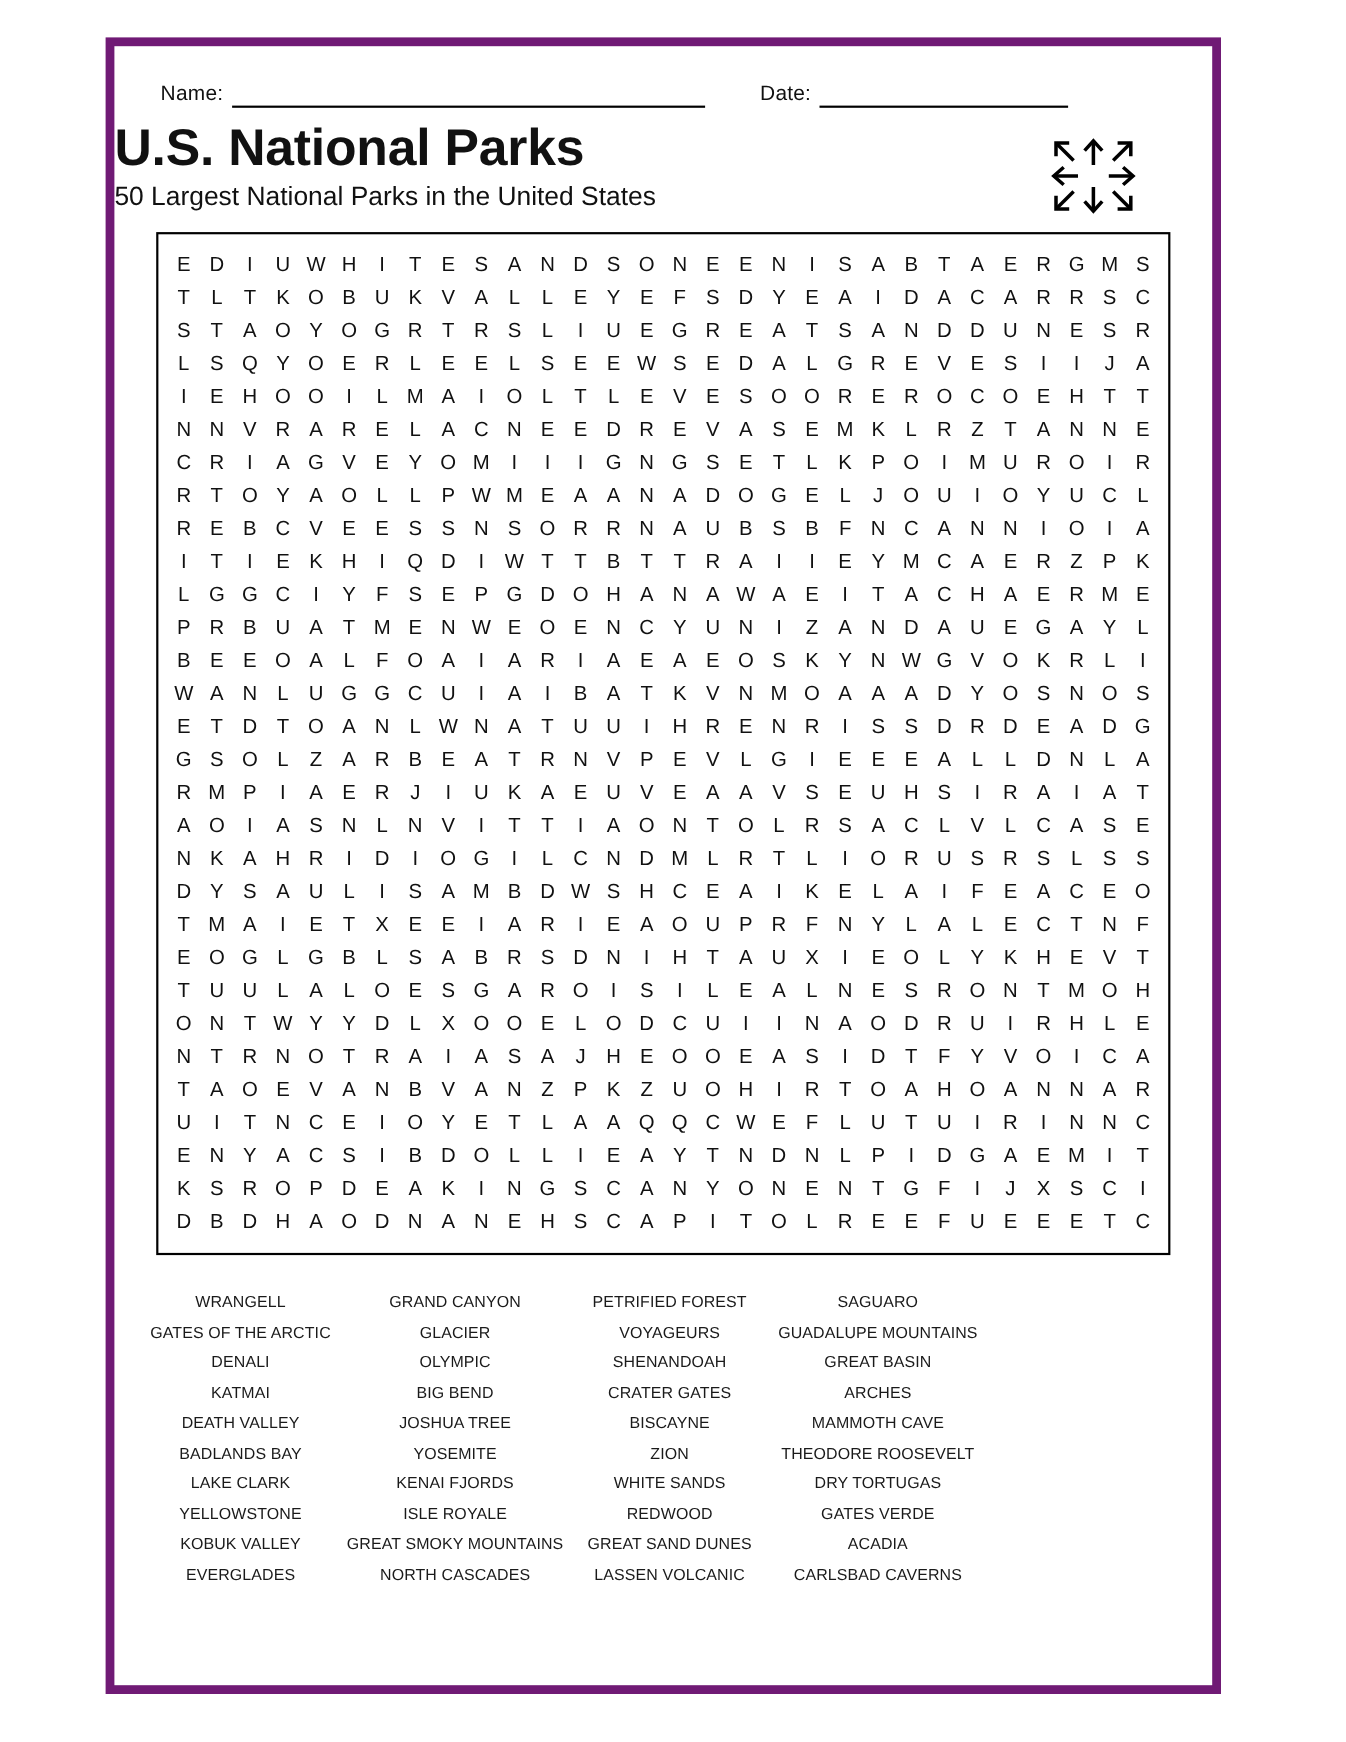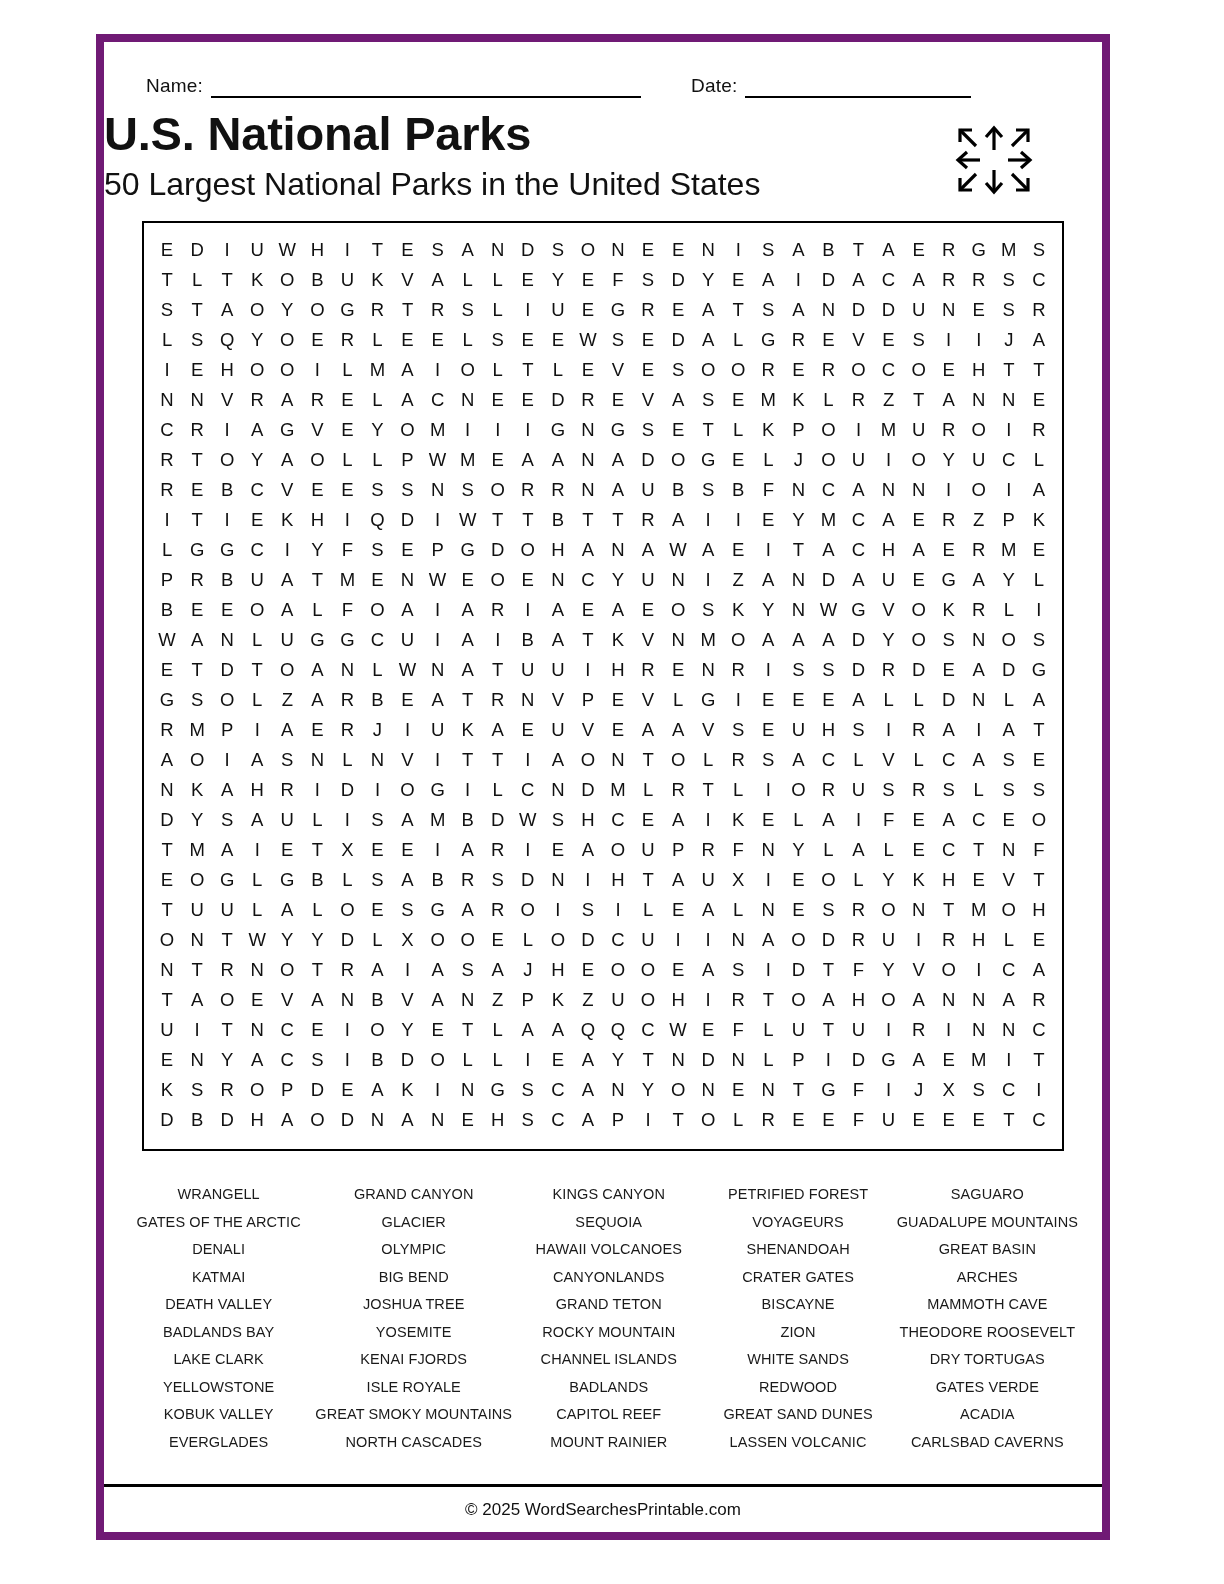--- a/index.html
+++ b/index.html
@@ -61,21 +61,21 @@
     text-align: left;
   }
   .title {
     font-size: 47px;
     font-weight: bold;
     letter-spacing: -0.2px;
     line-height: 1.12;
     margin: 0;
   }
   .subtitle {
-    font-size: 32px;
+    font-size: 24px;
     font-weight: normal;
     line-height: 1.2;
     margin: 4px 0 0 0;
   }
   .arrows-icon {
     position: absolute;
     right: 62px;
     top: 22px;
     width: 92px;
     height: 80px;
@@ -1181,32 +1181,20 @@
         <div class="wl-word">OLYMPIC</div>
         <div class="wl-word">BIG BEND</div>
         <div class="wl-word">JOSHUA TREE</div>
         <div class="wl-word">YOSEMITE</div>
         <div class="wl-word">KENAI FJORDS</div>
         <div class="wl-word">ISLE ROYALE</div>
         <div class="wl-word">GREAT SMOKY MOUNTAINS</div>
         <div class="wl-word">NORTH CASCADES</div>
       </div>
       <div class="wl-col">
-        <div class="wl-word">KINGS CANYON</div>
-        <div class="wl-word">SEQUOIA</div>
-        <div class="wl-word">HAWAII VOLCANOES</div>
-        <div class="wl-word">CANYONLANDS</div>
-        <div class="wl-word">GRAND TETON</div>
-        <div class="wl-word">ROCKY MOUNTAIN</div>
-        <div class="wl-word">CHANNEL ISLANDS</div>
-        <div class="wl-word">BADLANDS</div>
-        <div class="wl-word">CAPITOL REEF</div>
-        <div class="wl-word">MOUNT RAINIER</div>
-      </div>
-      <div class="wl-col">
         <div class="wl-word">PETRIFIED FOREST</div>
         <div class="wl-word">VOYAGEURS</div>
         <div class="wl-word">SHENANDOAH</div>
         <div class="wl-word">CRATER GATES</div>
         <div class="wl-word">BISCAYNE</div>
         <div class="wl-word">ZION</div>
         <div class="wl-word">WHITE SANDS</div>
         <div class="wl-word">REDWOOD</div>
         <div class="wl-word">GREAT SAND DUNES</div>
         <div class="wl-word">LASSEN VOLCANIC</div>
@@ -1218,17 +1206,14 @@
         <div class="wl-word">ARCHES</div>
         <div class="wl-word">MAMMOTH CAVE</div>
         <div class="wl-word">THEODORE ROOSEVELT</div>
         <div class="wl-word">DRY TORTUGAS</div>
         <div class="wl-word">GATES VERDE</div>
         <div class="wl-word">ACADIA</div>
         <div class="wl-word">CARLSBAD CAVERNS</div>
       </div>
     </div>
 
-  <div class="footer">
-    <span>© 2025 WordSearchesPrintable.com</span>
-  </div>
 
 </div>
 
 </body></html>

